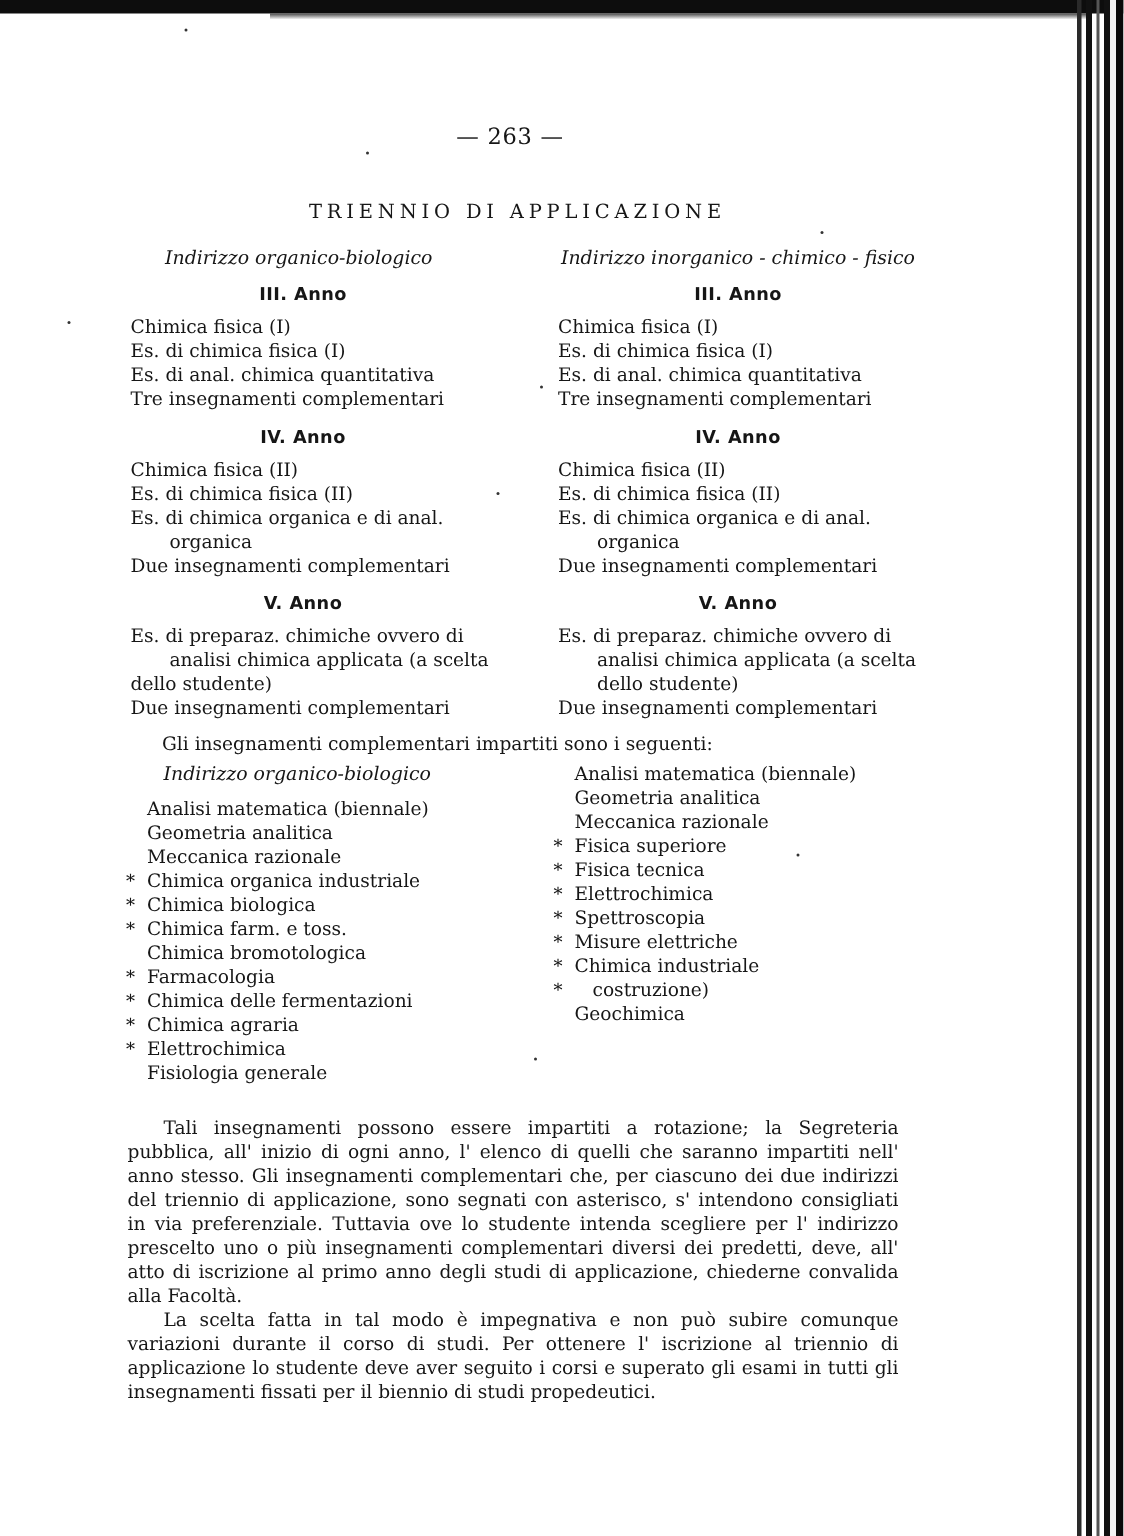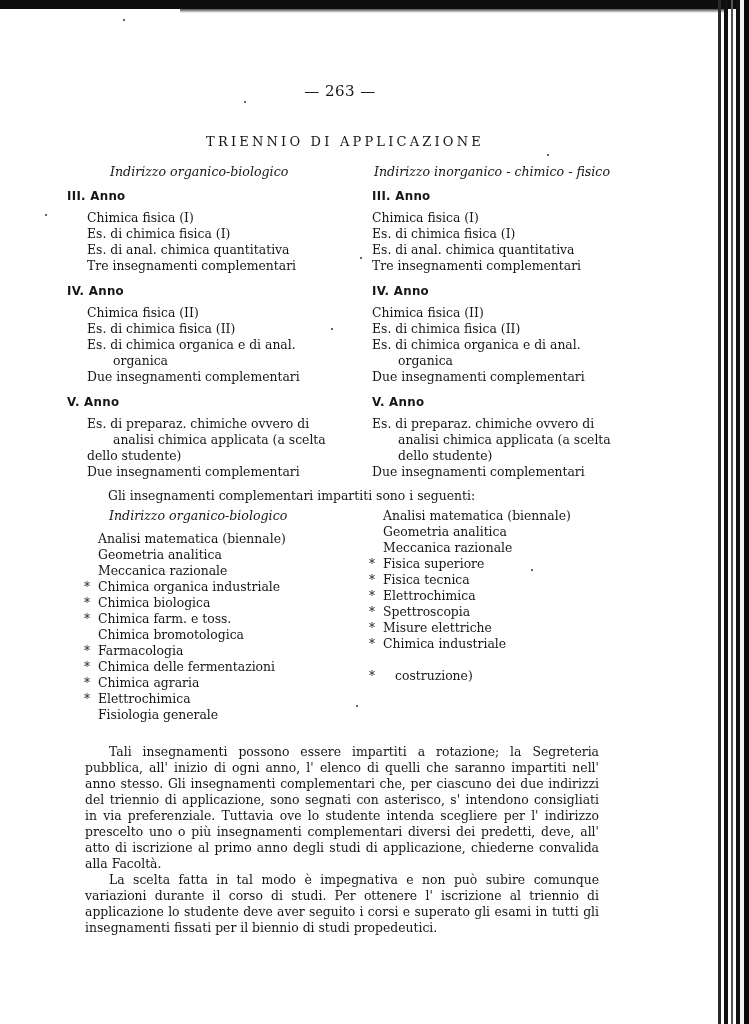--- a/index.html
+++ b/index.html
@@ -36,40 +36,40 @@
     position: absolute; top: 164px; font-size: 12.4px; line-height: 16px;
   }
   .col.left { left: 87px; width: 250px; }
   .col.right { left: 372px; width: 240px; }
   .track-title {
     font-style: italic; text-align: center; font-size: 12.6px; margin-bottom: 8px;
   }
   .col.left .track-title { margin-left: 0; text-align: left; padding-left: 23px; }
   .year-heading {
     font-weight: bold; font-family: "DejaVu Sans", "Liberation Sans", sans-serif;
-    font-size: 11.8px; margin: 0 0 6px 0; letter-spacing: 0.3px;
+    text-align: center; font-size: 11.8px; margin: 0 0 6px 0; letter-spacing: 0.3px;
   }
   .col.left .year-heading { padding-left: 0; margin-left: -20px; }
   .course-list { list-style: none; margin: 0 0 9px 0; padding: 0; }
   .course-list li { white-space: nowrap; }
   .hang { padding-left: 26px; }
   .hang-left { padding-left: 0; }
 
   .intro-line {
     position: absolute; top: 488px; left: 108px; font-size: 12.4px; white-space: nowrap;
   }
   .comp-col { position: absolute; top: 508px; font-size: 12.4px; line-height: 16px; }
   .comp-col.left { left: 84px; width: 260px; }
   .comp-col.right { left: 369px; width: 260px; }
   .comp-title { font-style: italic; margin: 0 0 7px 25px; font-size: 12.6px; }
   .comp-col.right .comp-title { margin-left: 2px; }
   .comp-list { list-style: none; margin: 0; padding: 0; }
   .comp-list li { position: relative; padding-left: 14px; white-space: nowrap; }
   .comp-list li .star { position: absolute; left: 0; top: 0; font-size: 12px; }
-  .comp-list li .cont { padding-left: 12px; display: block; margin-top: 16px; }
+  .comp-list li .cont { padding-left: 12px; display: block; }
 
   .body-text {
     position: absolute; top: 744px; left: 85px; width: 514px;
     font-size: 12.4px; line-height: 16px; text-align: justify;
   }
   .body-text p { margin: 0; text-indent: 24px; }
   .speck { position: absolute; width: 2px; height: 2px; background: #333; border-radius: 1px; }
 </style>
 </head>
 <body>
@@ -169,20 +169,21 @@
       <li><span>Analisi matematica (biennale)</span></li>
       <li><span>Geometria analitica</span></li>
       <li><span>Meccanica razionale</span></li>
       <li><span class="star">*</span><span>Fisica superiore</span></li>
       <li><span class="star">*</span><span>Fisica tecnica</span></li>
       <li><span class="star">*</span><span>Elettrochimica</span></li>
       <li><span class="star">*</span><span>Spettroscopia</span></li>
       <li><span class="star">*</span><span>Misure elettriche</span></li>
       <li><span class="star">*</span><span>Chimica industriale</span></li>
       <li><span class="star">*</span><span class="cont">costruzione)</span></li>
+      <li><span>Geochimica</span></li>
     </ul>
 </div>
 
 <div class="body-text">
   <p>Tali insegnamenti possono essere impartiti a rotazione; la Segreteria pubblica, all' inizio di ogni anno, l' elenco di quelli che saranno impartiti nell' anno stesso. Gli insegnamenti complementari che, per ciascuno dei due indirizzi del triennio di applicazione, sono segnati con asterisco, s' intendono consigliati in via preferenziale. Tuttavia ove lo studente intenda scegliere per l' indirizzo prescelto uno o più insegnamenti complementari diversi dei predetti, deve, all' atto di iscrizione al primo anno degli studi di applicazione, chiederne convalida alla Facoltà.</p>
   <p>La scelta fatta in tal modo è impegnativa e non può subire comunque variazioni durante il corso di studi. Per ottenere l' iscrizione al triennio di applicazione lo studente deve aver seguito i corsi e superato gli esami in tutti gli insegnamenti fissati per il biennio di studi propedeutici.</p>
 </div>
 
 <div class="speck" style="left:123px;top:19px"></div>
 <div class="speck" style="left:244px;top:101px"></div>

